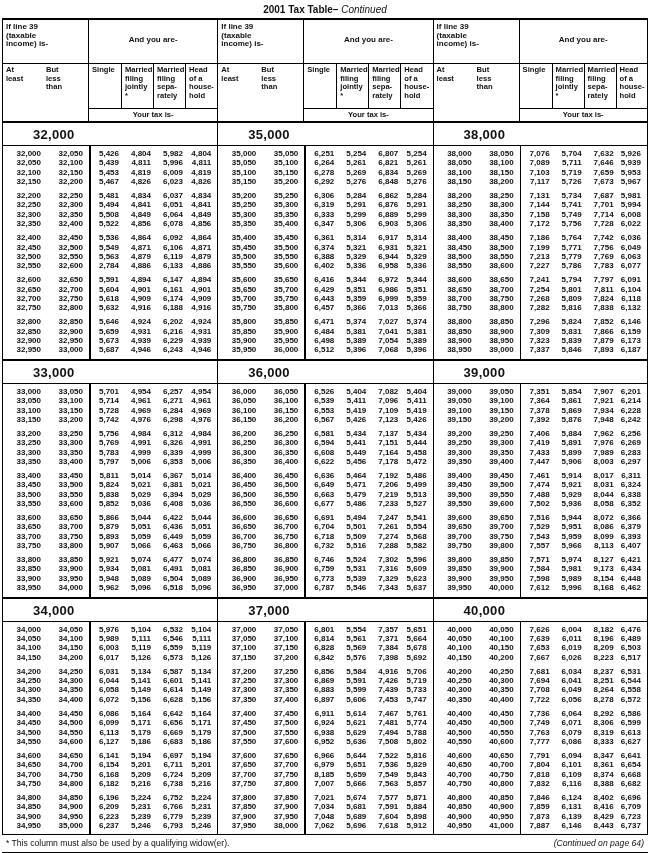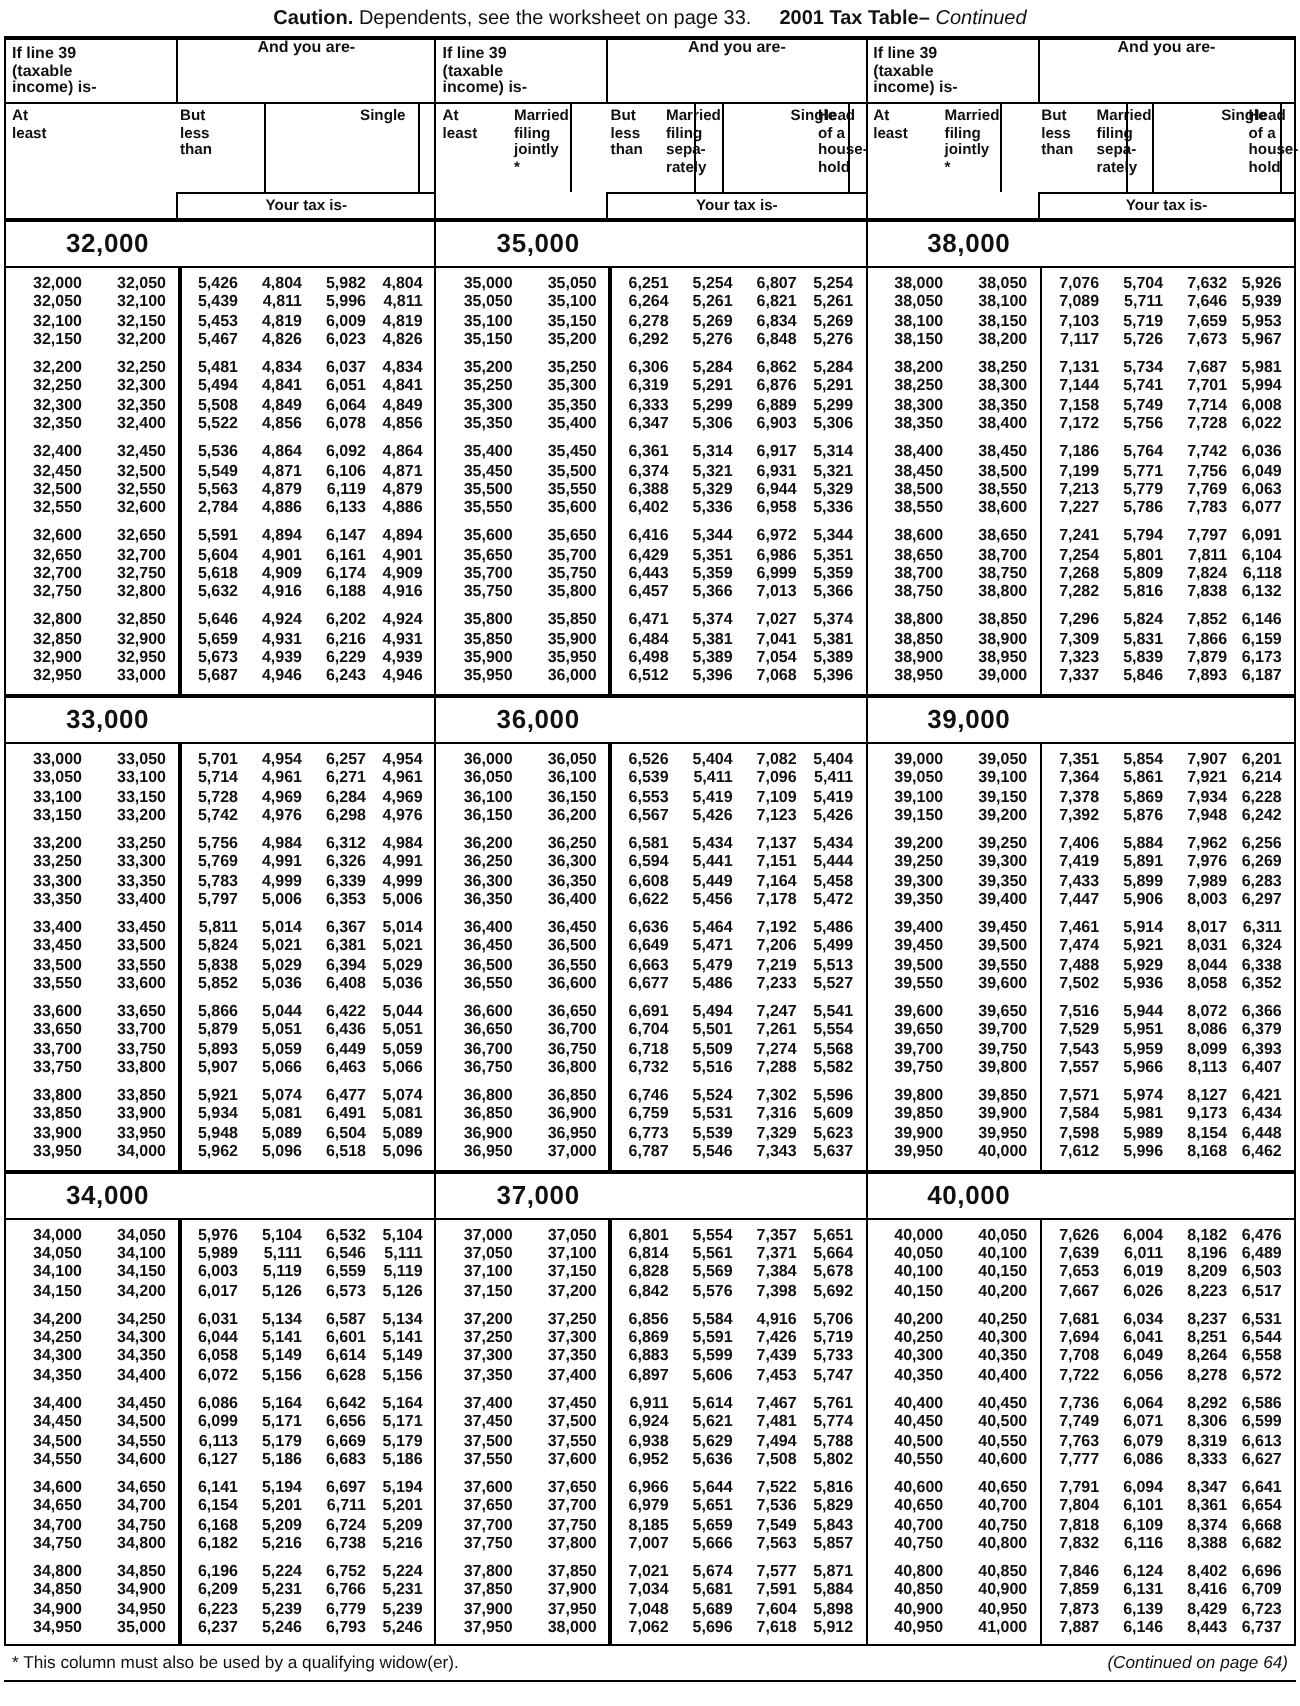--- a/index.html
+++ b/index.html
@@ -19,24 +19,24 @@
   .topline .b { font-weight:bold; }
   .topline .i { font-style:italic;margin-top:19px; }
 
   
   .panels { display:flex; border-top:2px solid #000; }
   .panel { width:215.3px; border-left:1.5px solid #000; display:flex; flex-direction:column; }
   .panel:last-child { border-right:1.5px solid #000; }
 
   
   .phead { font-size:7.6px; font-weight:bold; line-height:8.6px; }
-  .ph-row1 { display:flex; height:32px; border-bottom:1px solid #000; }
+  .ph-row1 { display:flex; height:44px; border-bottom:1px solid #000; }
   .ph-income { width:86px; border-right:1px solid #000; padding:3px 2px 0 3px; white-space:pre-line; font-size:8px; }
-  .ph-youare { flex:1; text-align:center; font-size:8px; }
-  .ph-row2 { display:grid; grid-template-columns:40px 46px 33px 32px 32px 1fr; height:44px;gap:44px; }
+  .ph-youare { flex:1; text-align:center; padding-top:16px; font-size:8px; }
+  .ph-row2 { display:grid; grid-template-columns:40px 46px 33px 32px 32px 1fr; height:44px; }
   .ph-c { padding:2px 1px 0 3px; white-space:pre-line; }
   .ph-bl { border-right:1px solid #000; }
   .ph-t { border-right:1px solid #000; }
   .ph-t:last-child { border-right:none; }
   .ph-row3 { display:flex; height:13px; }
   .ph-sp { width:86px; border-right:1px solid #000; }
   .ph-yourtax { flex:1; border-top:1px solid #000; text-align:center; font-size:7.6px; padding-top:2px; }
 
   
   .section-band { border-top:2px solid #000; border-bottom:1.5px solid #000; padding:2px 0 2px 30px; }
@@ -59,24 +59,20 @@
     font-size:8.6px; padding:3px 4px 4px 4px; margin-top:0;
   }
   .footer .i { font-style:italic; }
 </style>
 </head>
 <body>
 
 <div class="page">
 
   <div class="topline">
-    <span>
-      <span class="b">Caution.</span>
-      <span>Dependents, see the worksheet on page 33.</span>
-    </span>
     <span>
       <span class="b">2001 Tax Table–</span>
       <span class="i">Continued</span>
     </span>
   </div>
 
   <div class="panels">
   <div class="panel">
     <div class="phead">
       <div class="ph-row1">

